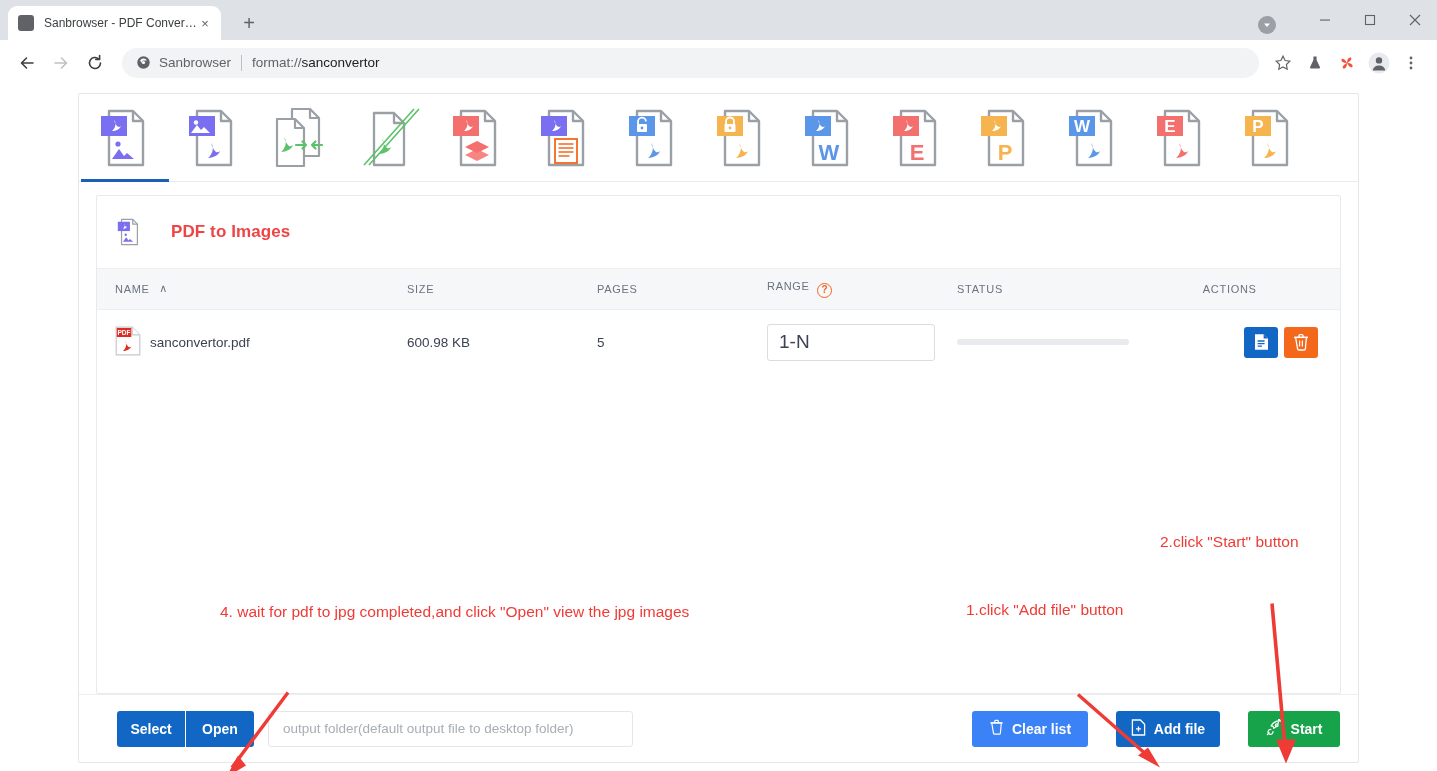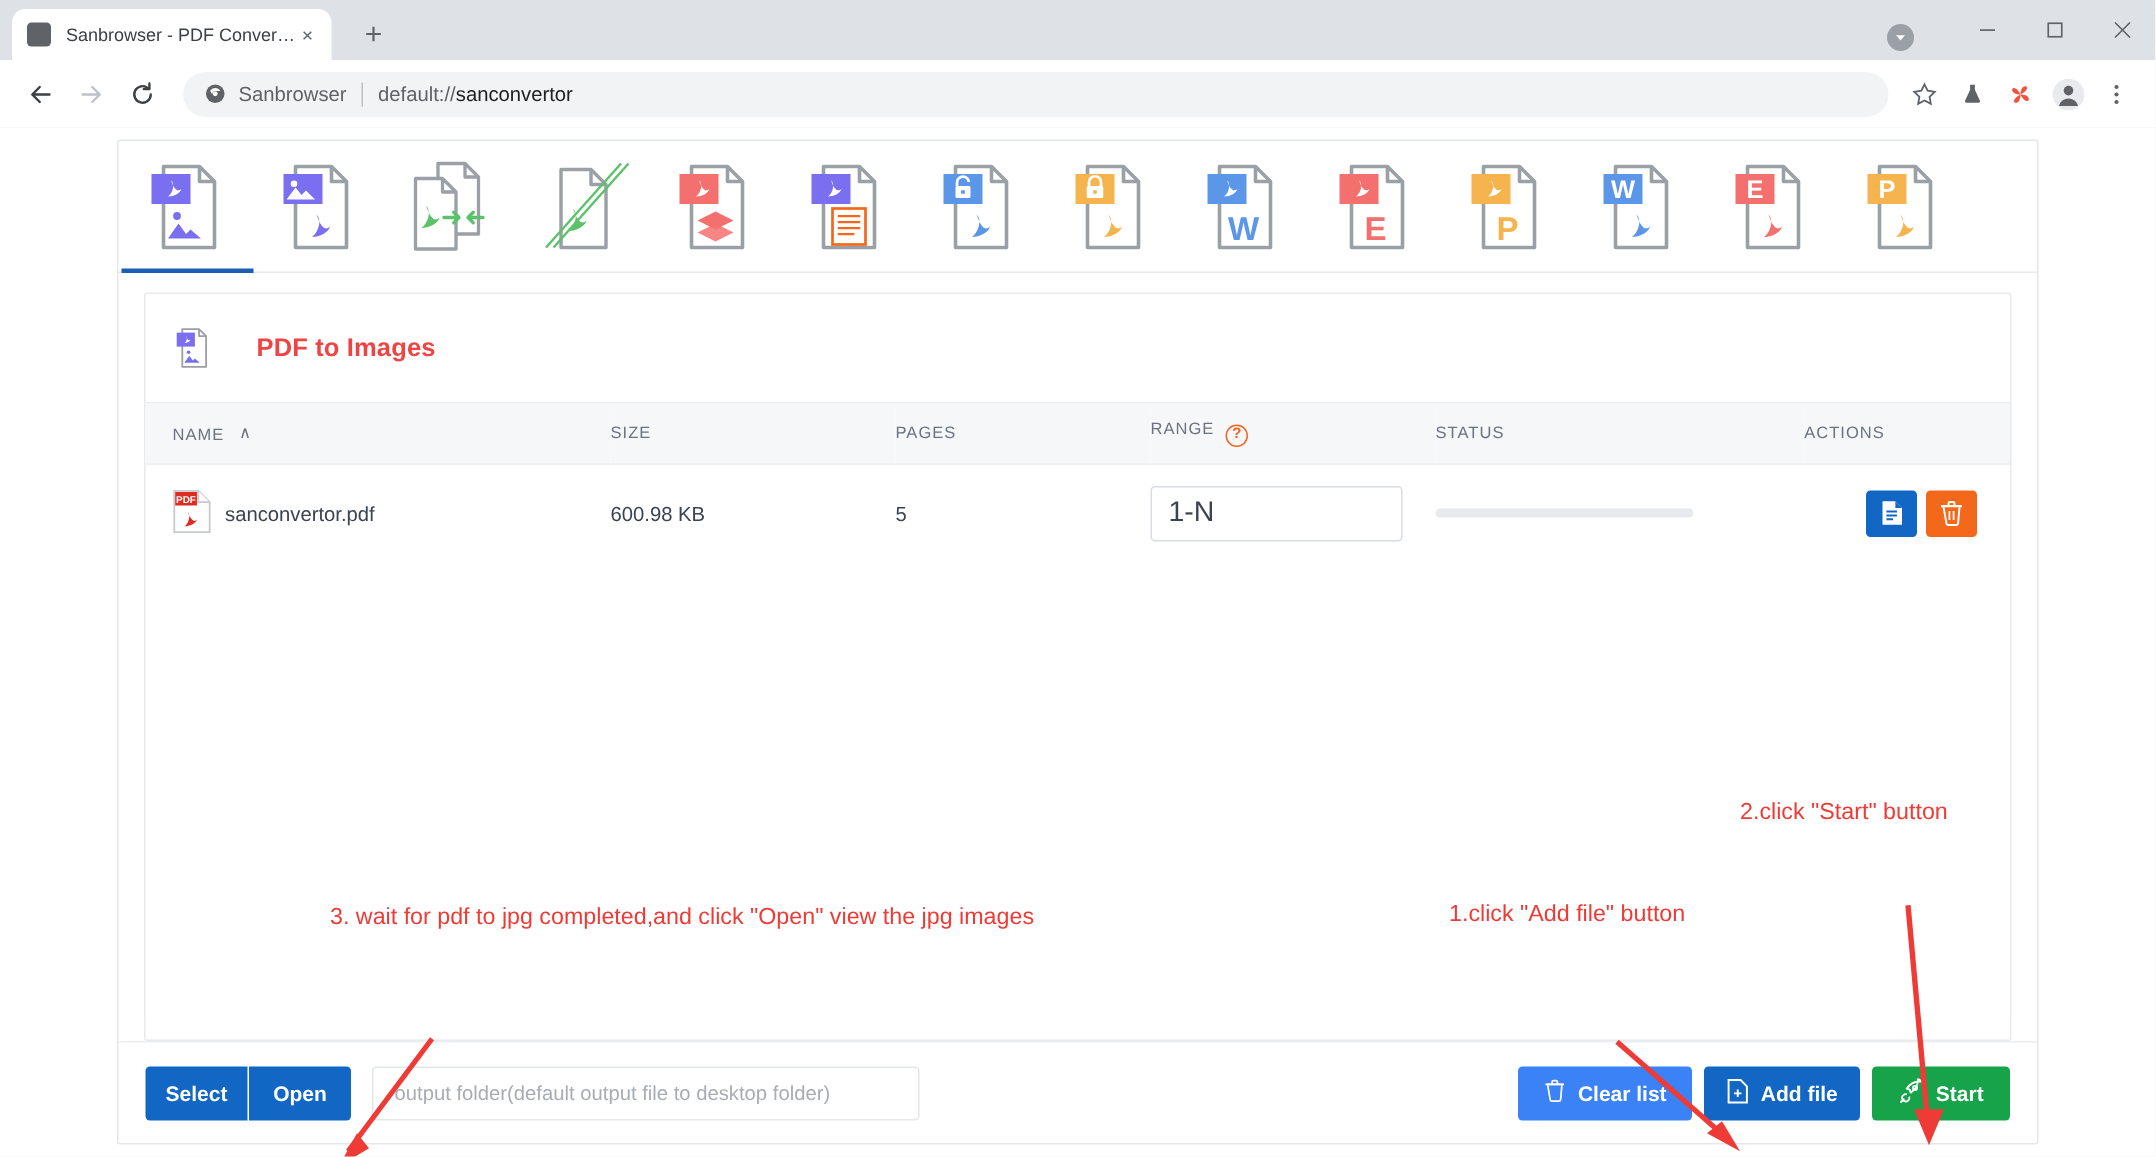--- a/index.html
+++ b/index.html
@@ -201,20 +201,21 @@
     padding:0 18px;
   }
   .btn {
     border:none; cursor:pointer;
     font-family:"Liberation Sans", sans-serif;
     font-size:14px; font-weight:bold; color:#fff;
     border-radius:3px;
     height:36px;
     display:inline-flex; align-items:center; justify-content:center;
     gap:8px;
+    margin-left:20px;
   }
   .btn.blue { background:#1267c4; }
   .btn.orange { background:#3b82f6; }
   .btn.green { background:#16a34a; }
   .btn-select { width:68px; border-radius:3px 0 0 3px; }
   .btn-open { width:68px; border-radius:0 3px 3px 0; margin-left:1px; }
   .outdir {
     width:365px;height:36px;margin-left:14px;
     border:1px solid #e3e6eb;border-radius:3px;background:#fff;
     padding:0 14px;font-size:13.5px;color:#9aa0a6;
@@ -307,21 +308,21 @@
     <div class="urlbox">
       <span class="site-icon">
         <svg width="15" height="15" viewBox="0 0 15 15">
           <circle cx="7.5" cy="7.5" r="6.2" fill="#5f6368"></circle>
           <path d="M7.5 3.6 a3.9 3.9 0 0 1 3.4 2 H7.5 a1.9 1.9 0 0 0 -1.7 2.8 L4.1 5.6 A3.9 3.9 0 0 1 7.5 3.6Z" fill="#ffffff"></path>
           <circle cx="7.5" cy="7.5" r="1.6" fill="#ffffff"></circle>
         </svg>
       </span>
       <span class="site-name">Sanbrowser</span>
       <span class="divider"></span>
-      <span class="url-grey">default://</span>
+      <span class="url-grey">format://</span>
       <span class="url-strong">sanconvertor</span>
     </div>
 
     <div class="omni-actions">
       <span class="navbtn">
         <svg width="18" height="18" viewBox="0 0 18 18">
             <path d="M9 2.2 l2.1 4.3 4.7 .7 -3.4 3.3 .8 4.7 -4.2-2.2 -4.2 2.2 .8-4.7 -3.4-3.3 4.7-.7Z" fill="none" stroke="#5f6368" stroke-width="1.2"></path>
           </svg>
       </span>
       <span class="navbtn">
@@ -628,21 +629,21 @@
                   <path d="M3.4 14.6 L1.4 16.6" stroke="#fff" stroke-width="1.3" stroke-linecap="round"></path>
                 </svg>
               </span>
               <span>Start</span>
             </button>
           </div>
         </div>
       </div>
     </div>
 
-    <span class="annot" style="left:220px; top:518px;">3. wait for pdf to jpg completed,and click "Open" view the jpg images</span>
+    <span class="annot" style="left:220px; top:518px;">4. wait for pdf to jpg completed,and click "Open" view the jpg images</span>
     <span class="annot" style="left:966px; top:516px;">1.click "Add file" button</span>
     <span class="annot" style="left:1160px; top:448px;">2.click "Start" button</span>
 
     <svg class="arrow-layer" viewBox="0 0 1437 686">
 
       <path d="M288 565 L232 640" stroke="#ef3b36" stroke-width="3.4" fill="none"></path>
       <path d="M226 650 L238 628 L246 638 Z" fill="#ef3b36"></path>
 
       <path d="M1078 567 L1152 632" stroke="#ef3b36" stroke-width="3.4" fill="none"></path>
       <path d="M1160 640 L1138 628 L1148 620 Z" fill="#ef3b36"></path>

